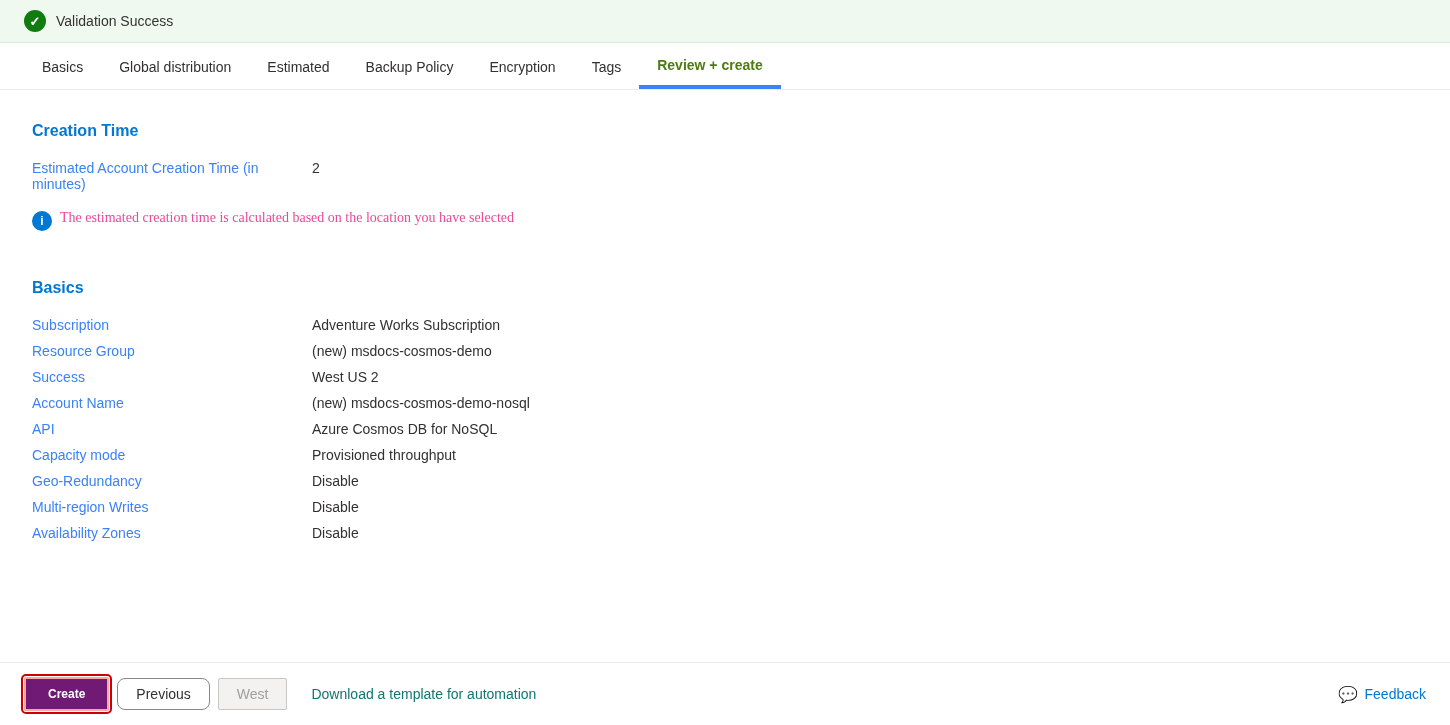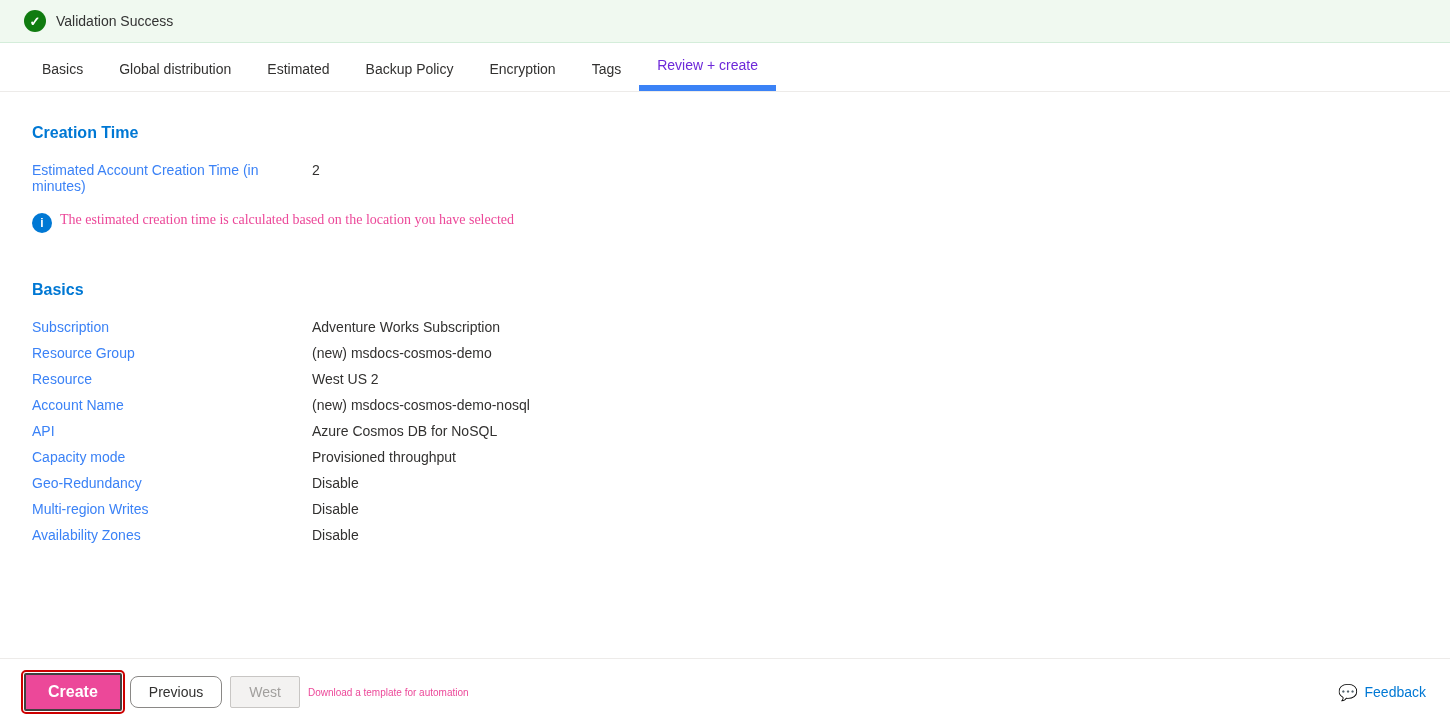--- a/index.html
+++ b/index.html
@@ -34,23 +34,23 @@
     }
     .tab-item {
       padding: 14px 18px 12px 18px;
       font-size: 14px;
       color: #323130;
       cursor: pointer;
       border-bottom: 2px solid transparent;
       white-space: nowrap;
     }
     .tab-item.active {
-      color: #6d28d9;
-      border-bottom: 6px solid #3b82f6;
-      font-weight: 400;
+      color: #4d7c0f;
+      border-bottom: 4px solid #3b82f6;
+      font-weight: 700;
     }
 
     .main-content {
       padding: 24px 32px 80px 32px;
       max-width: 1000px;
     }
 
     .section-title {
       color: #0078d4;
       font-size: 16px;
@@ -114,25 +114,25 @@
       bottom: 0; left: 0; right: 0;
       background: #fff;
       border-top: 1px solid #edebe9;
       padding: 14px 24px;
       display: flex;
       align-items: center;
       gap: 8px;
       z-index: 100;
     }
     .btn-create {
-      background: #ec4899;
+      background: #701a75;
       color: #fff;
-      border: 2px solid #404040;
+      border: 2px solid #fca5a5;
       padding: 8px 22px;
-      font-size: 16px;
+      font-size: 12px;
       cursor: pointer;
       font-weight: 600;
       border-radius: 2px;
       outline: 2px solid #cc0000;
       outline-offset: 1px;
     }
 
     .btn-secondary {
       background: #fff;
       color: #323130;
@@ -147,24 +147,24 @@
       background: #f3f2f1;
       color: #a19f9d;
       border: 1px solid #c8c6c4;
       padding: 7px 18px;
       font-size: 14px;
       cursor: not-allowed;
       border-radius: 2px;
     }
 
     .download-link {
-      color: #ec4899;
+      color: #0f766e;
       text-decoration: none;
-      font-size: 10px;
-      margin-left: 0;
+      font-size: 14px;
+      margin-left: 16px;
     }
 
     .feedback-btn {
       margin-left: auto;
       display: flex;
       align-items: center;
       gap: 6px;
       color: #0078d4;
       font-size: 14px;
       cursor: pointer;
@@ -214,21 +214,21 @@
 
     <div class="info-row">
       <span class="info-label">Subscription</span>
       <span class="info-value">Adventure Works Subscription</span>
     </div>
     <div class="info-row">
       <span class="info-label">Resource Group</span>
       <span class="info-value">(new) msdocs-cosmos-demo</span>
     </div>
     <div class="info-row">
-      <span class="info-label">Resource</span>
+      <span class="info-label">Success</span>
       <span class="info-value">West US 2</span>
     </div>
     <div class="info-row">
       <span class="info-label">Account Name</span>
       <span class="info-value">(new) msdocs-cosmos-demo-nosql</span>
     </div>
     <div class="info-row">
       <span class="info-label">API</span>
       <span class="info-value">Azure Cosmos DB for NoSQL</span>
     </div>

